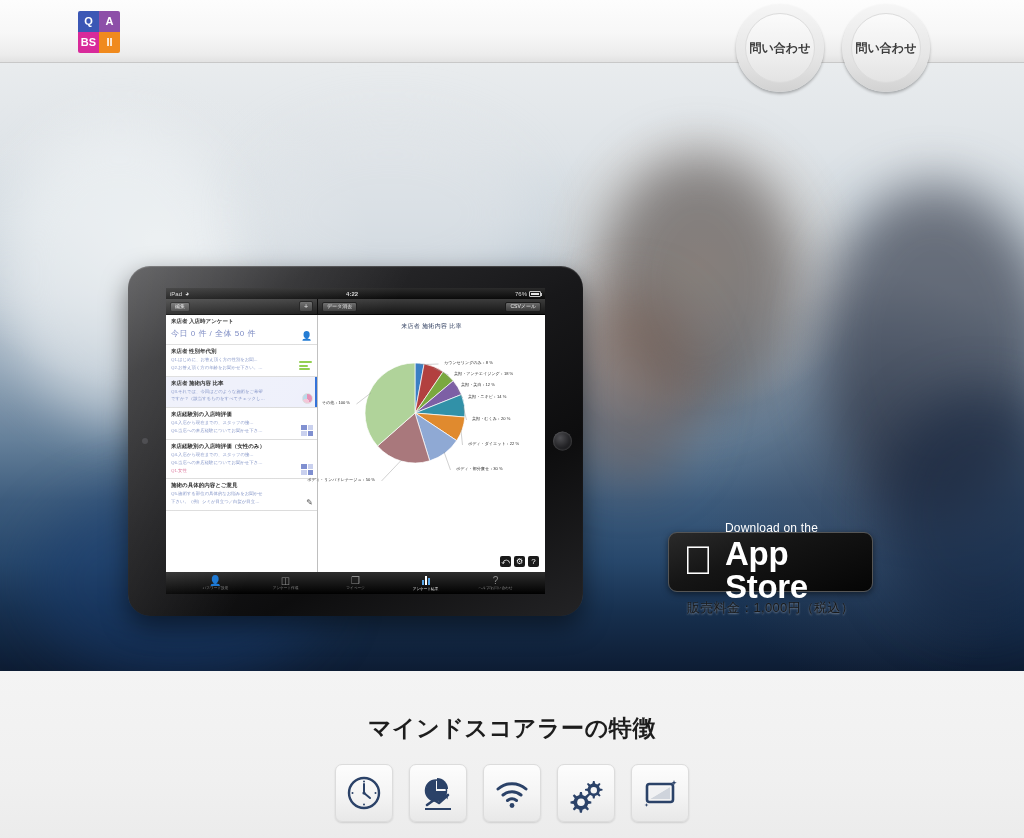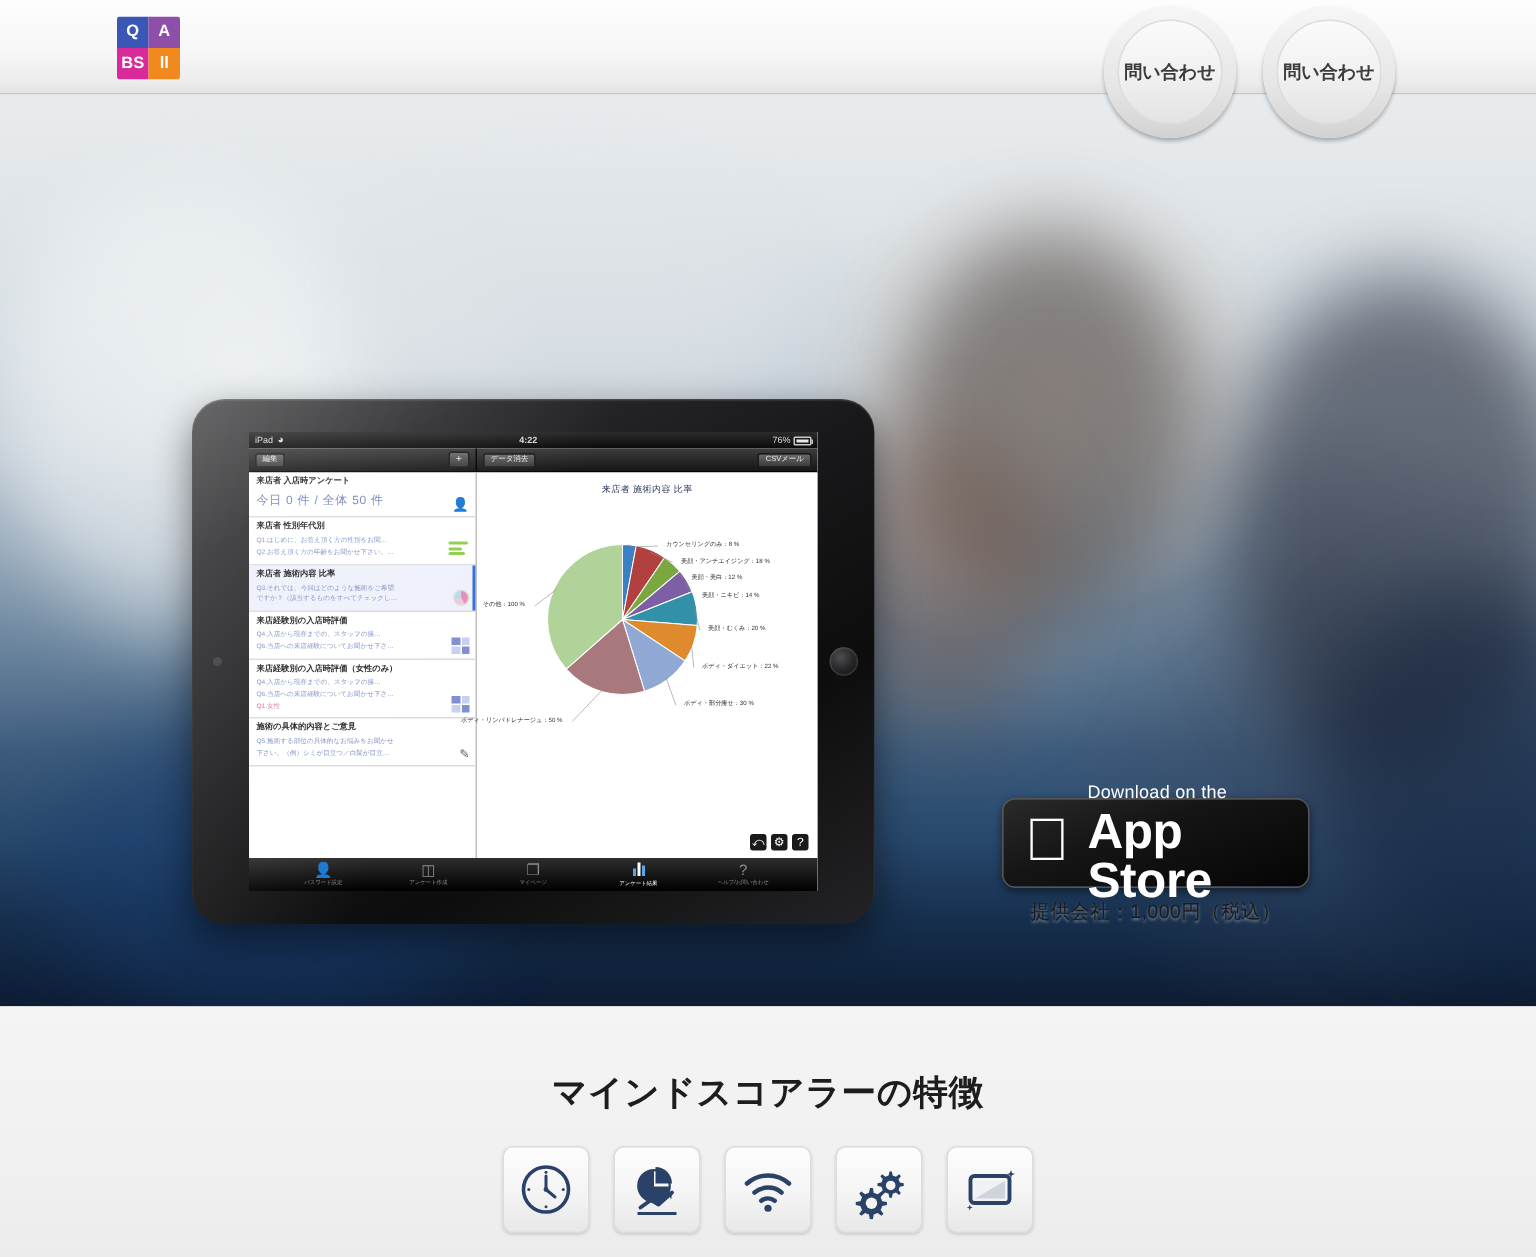--- a/index.html
+++ b/index.html
@@ -461,21 +461,21 @@
     </div>
 
     <div class="appstore-wrap">
       <div class="appstore">
         <div class="apple-glyph"></div>
         <div class="as-txt">
           <div class="as-small">Download on the</div>
           <div class="as-big">App Store</div>
         </div>
       </div>
-      <div class="price">提供会社：1,000円（税込）</div>
+      <div class="price">販売料金：1,000円（税込）</div>
     </div>
   </div>
 
   <div class="features">
     <div class="feat-title">マインドスコアラーの特徴</div>
     <div class="feat-icons">
 
       <div class="feat-ic">
         <svg width="40" height="40" viewBox="0 0 40 40">
           <circle cx="20" cy="20" r="15" fill="none" stroke="#2b4268" stroke-width="2.4"></circle>

